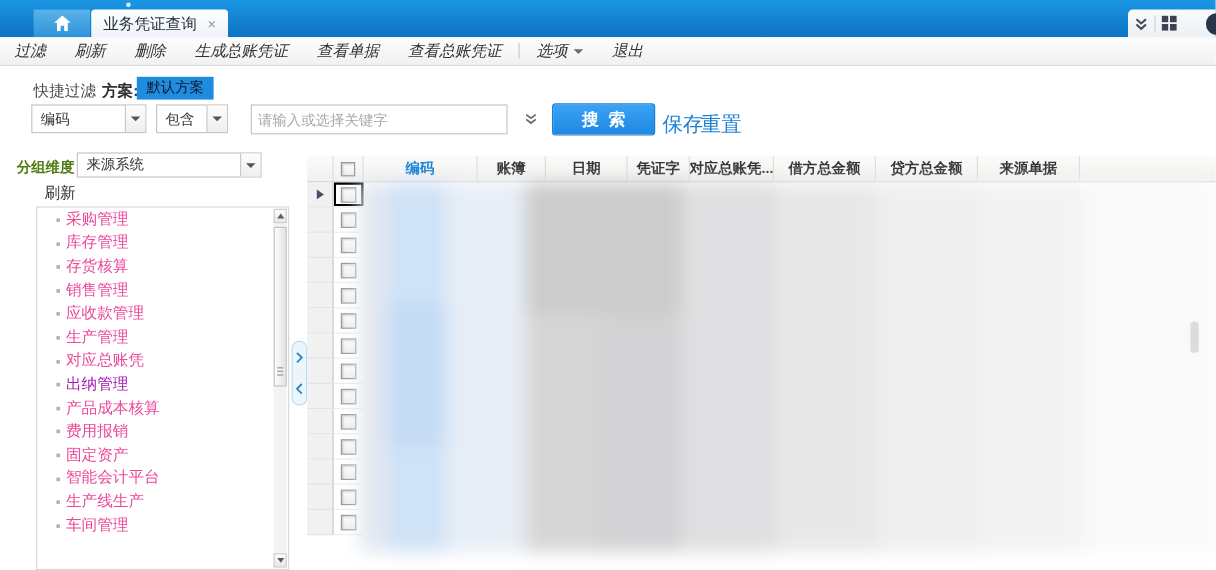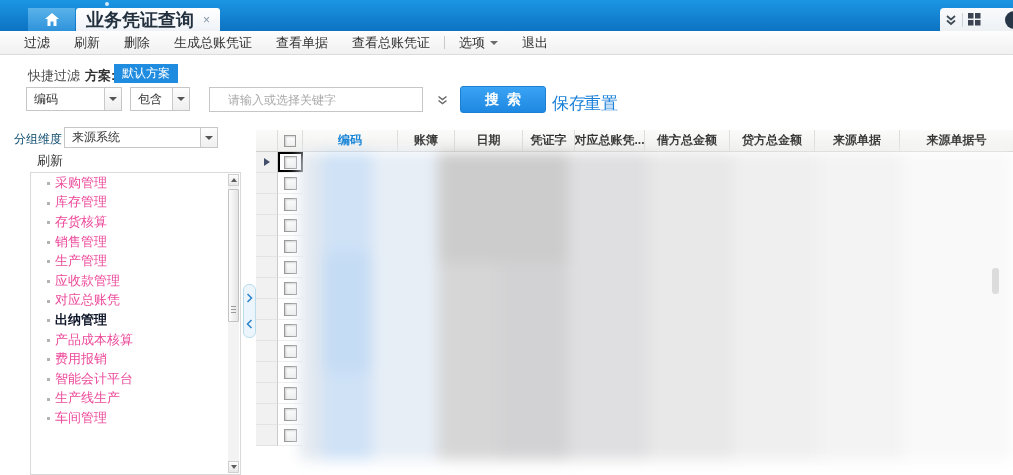--- a/index.html
+++ b/index.html
@@ -11,82 +11,82 @@
             background:linear-gradient(#1b96e3,#0d72c2); }
   .top-dot { position:absolute; left:105px; top:2px; width:4px; height:4px;
              border-radius:50%; background:#d6e9f8; }
   .home-tab { position:absolute; left:28px; top:8px; width:47px; height:23px;
               background:linear-gradient(#5ab2e9,#2f93db);
               display:flex; align-items:center; justify-content:center; cursor:pointer; }
   .active-tab { position:absolute; left:76px; top:8px; height:23px;
                 background:linear-gradient(#ffffff,#eef2f7);
                 border-radius:3px 3px 0 0; display:flex; align-items:center;
                 padding:0 10px; gap:9px; }
-  .active-tab .tab-label { font-size:18px; font-weight:bold; color:#23313f; }
+  .active-tab .tab-label { font-size:13px; font-weight:normal; color:#23313f; }
   .active-tab .tab-close { font-size:12px; color:#8796a5; cursor:pointer; line-height:1; }
   .topbar-right { position:absolute; right:0; top:8px; width:73px; height:23px;
                   background:linear-gradient(#f8fafc,#eef1f4); border-radius:4px 0 0 0;
                   display:flex; align-items:center; }
   .tb-icon { width:22px; height:23px; display:flex; align-items:center; justify-content:center; cursor:pointer; }
   .tb-sep { width:1px; height:14px; background:#ccd3d9; }
   .user-dot { position:absolute; right:-10px; top:3px; width:18px; height:18px;
               border-radius:50%; background:#273747; }
 
   
   .toolbar { position:absolute; left:0; top:31px; width:1013px; height:24px;
              background:linear-gradient(#fdfdfd,#f1f1f1); border-bottom:1px solid #dcdcdc;
-             display:flex; align-items:center; padding-left:12px; }
+             display:flex; align-items:center; padding-left:0;font-style:italic; }
   .tool-item { font-size:13px; color:#323232; padding:0 12px; cursor:pointer; white-space:nowrap; }
   .tool-sep { width:1px; height:13px; background:#c9c9c9; margin:0 2px; }
   .caret { display:inline-block; margin-left:5px; width:0; height:0;
            border-left:4px solid transparent; border-right:4px solid transparent;
            border-top:4px solid #6b6b6b; vertical-align:middle; }
 
   
   .qf-label { position:absolute; left:28px; top:67px; font-size:13px; color:#4c4c4c; }
   .scheme-label { position:absolute; left:85px; top:67px; font-size:13px; font-weight:bold; color:#333; }
   .scheme-chip { position:absolute; left:114px; top:64px; height:19px; padding:0 8px;
-                 background:#1f8ce0; color:#ffffff; font-size:12px; display:flex; align-items:center; cursor:pointer; }
+                 background:#1f8ce0; color:#0f172a; font-size:12px; display:flex; align-items:center; cursor:pointer; }
 
   
   .dd { position:absolute; height:24px; background:#fff; border:1px solid #c6c6c6;
         display:flex; align-items:center; cursor:pointer; }
   .dd .dd-text { flex:1; font-size:12px; color:#333; padding-left:7px; }
   .dd .dd-btn { width:17px; height:100%; border-left:1px solid #c9c9c9;
                 background:linear-gradient(#fdfdfd,#efefef);
                 display:flex; align-items:center; justify-content:center; }
   .dd .dd-arrow { width:0; height:0; border-left:4px solid transparent;
                   border-right:4px solid transparent; border-top:4px solid #555; }
   .kw-input { position:absolute; left:209px; top:87px; width:214px; height:25px;
-              border:1px solid #c6c6c6; font-size:12px; padding:0 18px; color:#333;
+              border:1px solid #c6c6c6; font-size:12px; padding:0 5px; color:#333;
               font-family:"Liberation Sans","DejaVu Sans",sans-serif; }
   .kw-input::placeholder { color:#a9a9a9; }
   .more-chev { position:absolute; left:437px; top:92px; cursor:pointer; }
   .search-btn { position:absolute; left:460px; top:86px; width:86px; height:27px;
                 background:linear-gradient(#3aa3f4,#1e88e2); border:1px solid #1b7fd4;
                 border-radius:3px; color:#fff; font-size:14px; font-weight:bold;
                 letter-spacing:8px; padding-left:8px; display:flex; align-items:center;
                 justify-content:center; cursor:pointer; }
   .txt-link { position:absolute; top:92px; font-size:17px; color:#1b80d8; cursor:pointer; }
 
   
-  .gd-label { position:absolute; left:14px; top:131px; font-size:12px; color:#0c4a6e; }
+  .gd-label { position:absolute; left:14px; top:131px; font-size:12px; color:#4d7c0f;font-weight:bold; }
   .tree-box { position:absolute; left:30px; top:172px; width:211px; height:303px;
               background:#fff; border:1px solid #d9d9d9; overflow:hidden; }
   .refresh-link { position:absolute; left:37px; top:152px; font-size:13px; color:#333; cursor:pointer; }
   .tree-root { height:20px; background:#f1f1f1; display:flex; align-items:center;
                padding-left:4px; gap:6px; cursor:pointer; }
   .minus-box { width:9px; height:9px; border:1px solid #8f8f8f; background:#fff; position:relative; }
   .minus-box::after { content:""; position:absolute; left:1px; right:1px; top:3px; height:1px; background:#444; }
   .tree-root span { font-size:13px; color:#333; }
   .tree-list { list-style:none; }
   .tree-list li { height:19.6px; display:flex; align-items:center; padding-left:24px;
                   font-size:13px; color:#ec4899; cursor:pointer; position:relative; white-space:nowrap; }
   .tree-list li::before { content:""; position:absolute; left:16px; top:9px; width:3px; height:3px; background:#b3b3b3; }
-  .tree-list li.selected { color:#0f172a; font-weight:bold; }
+  .tree-list li.selected { color:#a21caf; font-weight:normal; }
   .tree-sb { position:absolute; top:1px; right:1px; width:11px; bottom:1px; background:#f3f3f3; }
   .sb-btn { position:absolute; left:0; width:11px; height:12px; background:linear-gradient(#fdfdfd,#e7e7e7);
             border:1px solid #cfcfcf; display:flex; align-items:center; justify-content:center; cursor:pointer; }
   .sb-up { top:0; } .sb-down { bottom:0; }
   .tri-up { width:0; height:0; border-left:3px solid transparent; border-right:3px solid transparent; border-bottom:4px solid #5d5d5d; }
   .tri-down { width:0; height:0; border-left:3px solid transparent; border-right:3px solid transparent; border-top:4px solid #5d5d5d; }
   .sb-thumb { position:absolute; left:0; top:15px; width:11px; height:133px;
               background:linear-gradient(90deg,#fcfcfc,#e4e4e4); border:1px solid #c3c3c3;
               border-radius:1px; cursor:pointer; }
   .sb-grip { position:absolute; left:2px; bottom:8px; width:5px; height:7px;
@@ -207,26 +207,27 @@
     </span>
 </div>
 <span class="refresh-link">刷新</span>
 
 <div class="tree-box">
   <ul class="tree-list">
     <li>采购管理</li>
     <li>库存管理</li>
     <li>存货核算</li>
     <li>销售管理</li>
+    <li>应收款管理</li>
     <li>生产管理</li>
-    <li>应收款管理</li>
     <li>对应总账凭</li>
     <li class="selected">出纳管理</li>
     <li>产品成本核算</li>
     <li>费用报销</li>
+    <li>固定资产</li>
     <li>智能会计平台</li>
     <li>生产线生产</li>
     <li>车间管理</li>
   </ul>
   <div class="tree-sb">
     <div class="sb-btn sb-up">
         <span class="tri-up"></span>
       </div>
     <div class="sb-thumb">
         <span class="sb-grip"></span>
@@ -253,21 +254,20 @@
         <span class="cbx small"></span>
       </div>
     <div class="gh-cell sorted" style="width:95px;">编码</div>
     <div class="gh-cell" style="width:57px;">账簿</div>
     <div class="gh-cell" style="width:68px;">日期</div>
     <div class="gh-cell" style="width:52px;">凭证字</div>
     <div class="gh-cell" style="width:70px;">对应总账凭...</div>
     <div class="gh-cell" style="width:85px;">借方总金额</div>
     <div class="gh-cell" style="width:85px;">贷方总金额</div>
     <div class="gh-cell" style="width:85px;">来源单据</div>
-    <div class="gh-cell" style="width:113px; border-right:none;">来源单据号</div>
   </div>
 
   <div class="grid-body">
 
     <div class="blur-layer">
       <div class="band" style="left:4px;  width:22px; background:#e3e9f0;"></div>
       <div class="band" style="left:26px; width:50px; background:#cfe2f6;"></div>
       <div class="band" style="left:76px; width:66px; background:#e7eef6;"></div>
       <div class="band" style="left:142px;width:60px; background:#d6d6d6;"></div>
       <div class="band" style="left:202px;width:70px; background:#d2d2d4;"></div>

